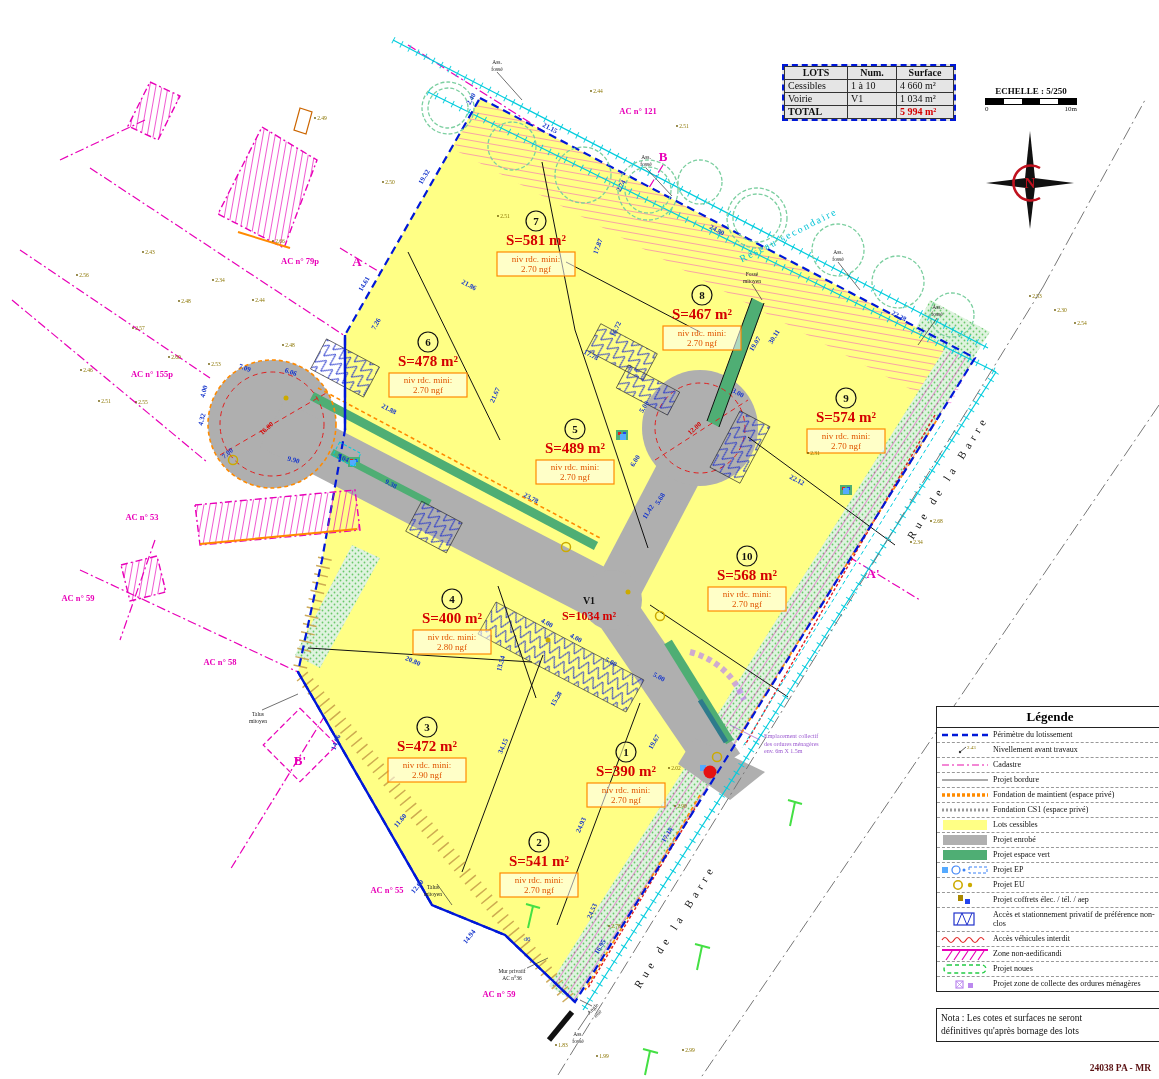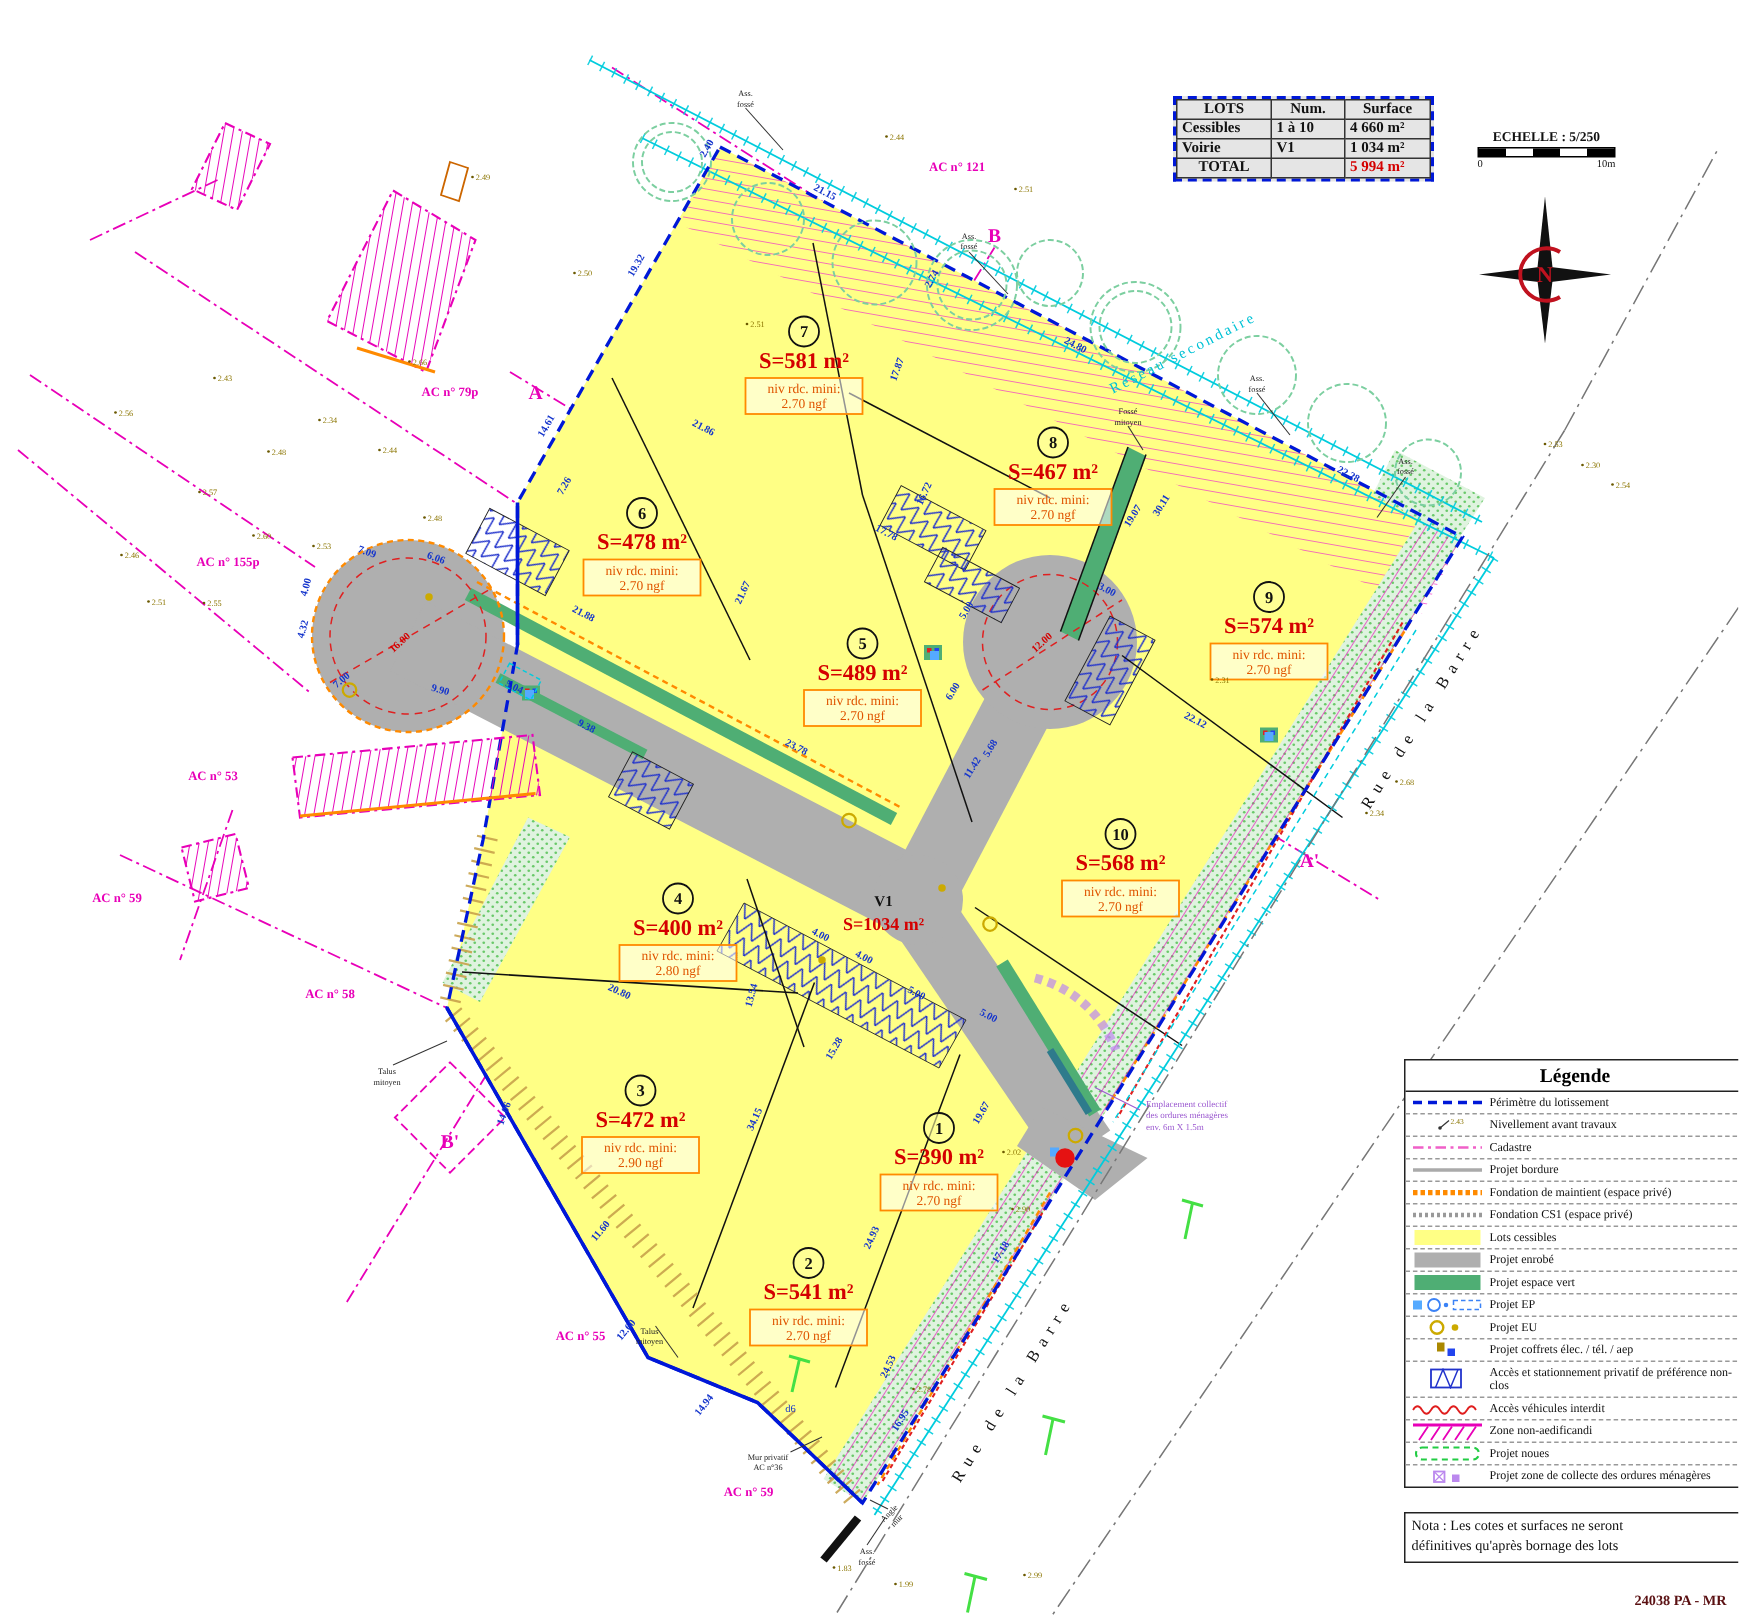--- a/index.html
+++ b/index.html
@@ -3,25 +3,25 @@
 <meta charset="utf-8">
 <style>
   html,body{margin:0;padding:0;background:#fff;}
   #stage{position:relative;width:1159px;height:1079px;background:#fff;overflow:hidden;
          font-family:"Liberation Serif",serif;}
   #plan{position:absolute;left:0;top:0;}
   
   #lots-table{position:absolute;left:782px;top:64px;width:170px;border:2px dashed #0018D8;
               background:#e5e5e5;font-size:10px;color:#111;}
   #lots-table table{border-collapse:collapse;width:100%;}
-  #lots-table td,#lots-table th{border:1px solid #333;padding:0 3px;height:12px;line-height:12px;font-weight:bold;}
+  #lots-table td,#lots-table th{border:1px solid #333;padding:0 3px;height:12px;line-height:12px;}
   #lots-table th{font-weight:bold;text-align:center;}
   #lots-table td.num{width:42px;margin-top:41px;}
   #lots-table td.sur{width:50px;}
-  #lots-table .total-label{font-weight:bold;text-align:center;}
+  #lots-table .total-label{font-weight:bold;}
   #lots-table .total-val{color:#D40000;font-weight:bold;}
   
   #scale{position:absolute;left:985px;top:86px;width:92px;text-align:center;}
   #scale .lbl{font-size:9px;font-weight:bold;color:#111;}
   #scale .bar{margin-top:2px;height:5px;border:1px solid #000;display:flex;}
   #scale .bar i{flex:1;}
   #scale .bar i:nth-child(odd){background:#000;}
   #scale .ends{display:flex;justify-content:space-between;font-size:7px;color:#111;}
   
   #legend{position:absolute;left:936px;top:706px;width:226px;border:1.3px solid #222;background:#fff;}

